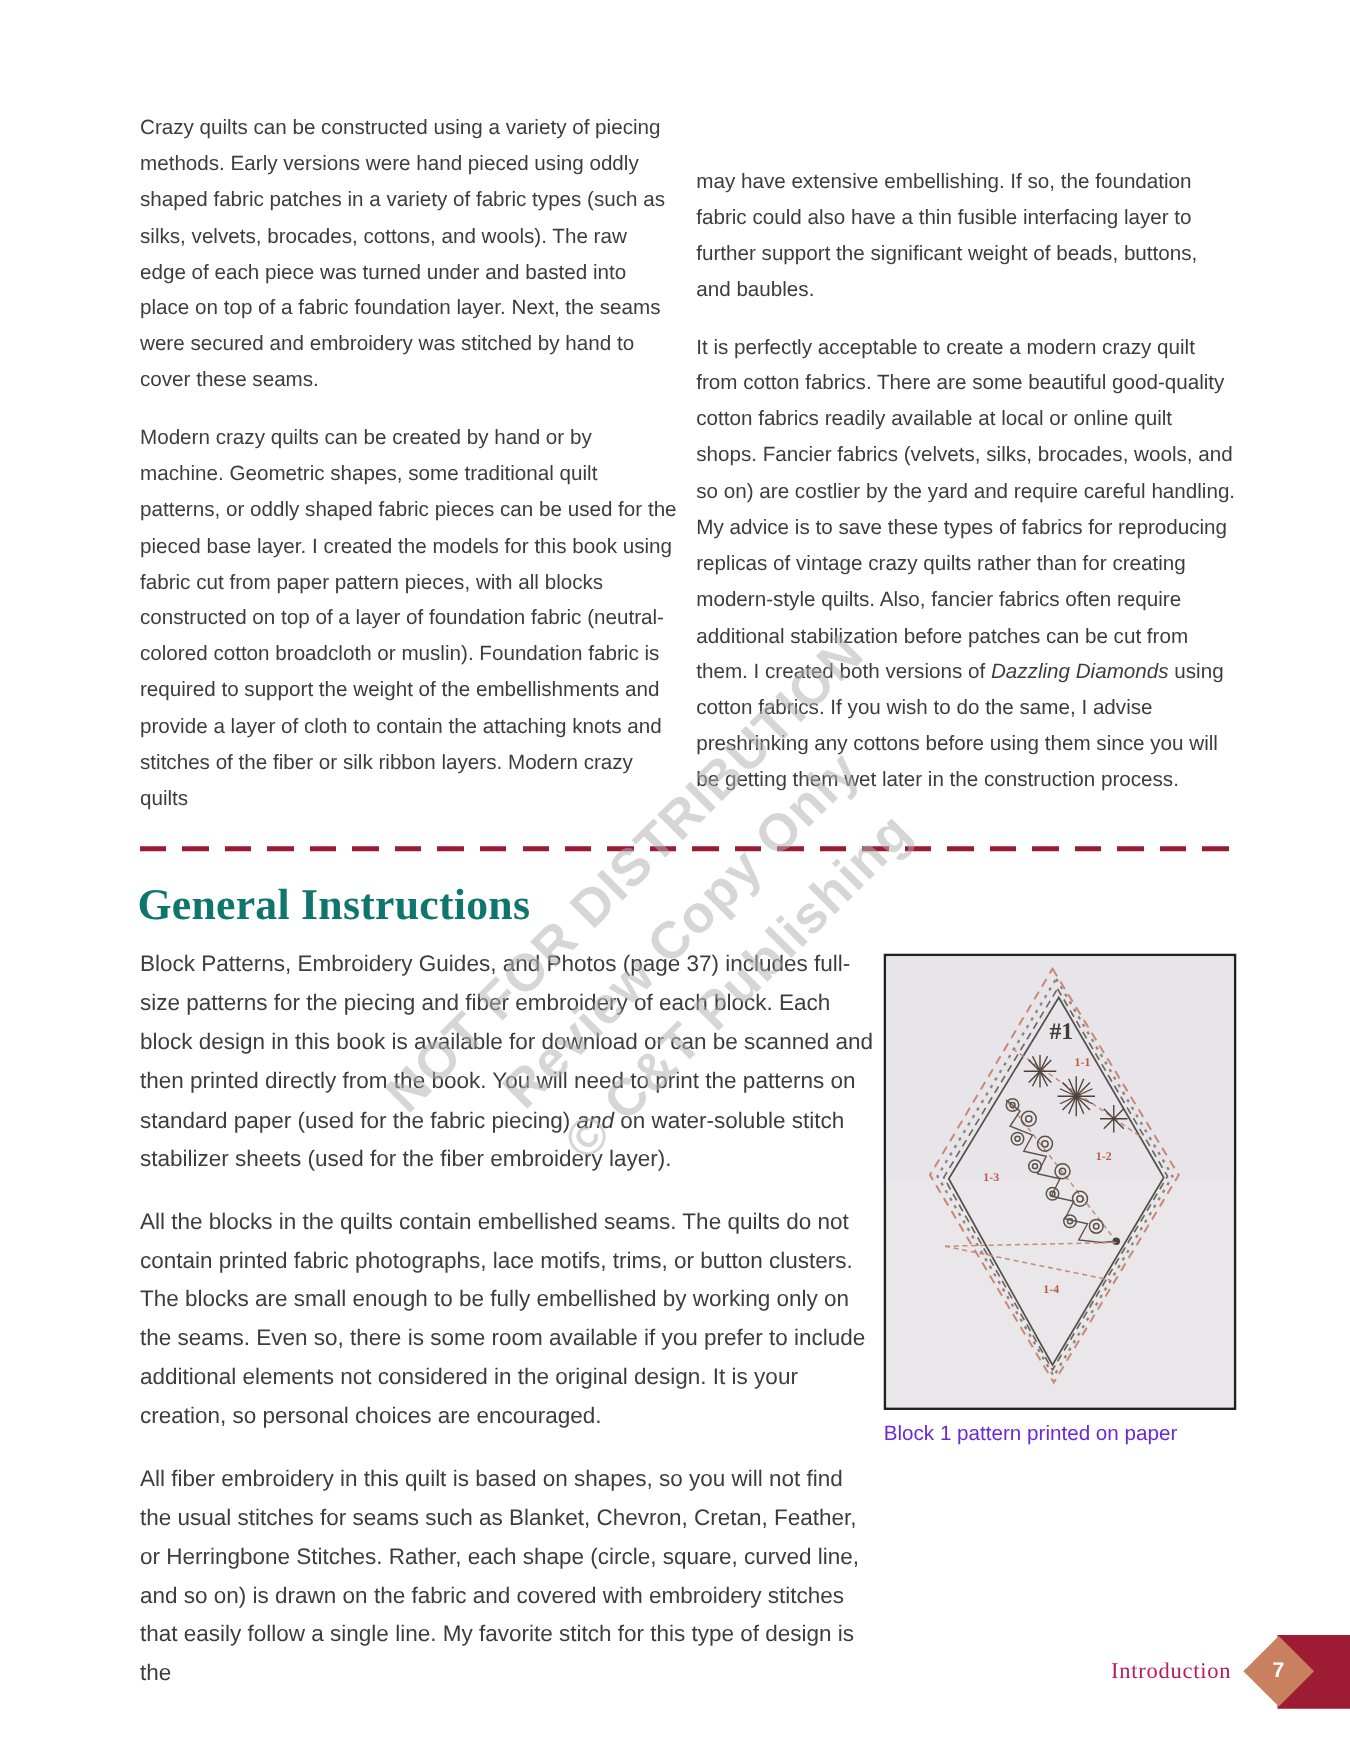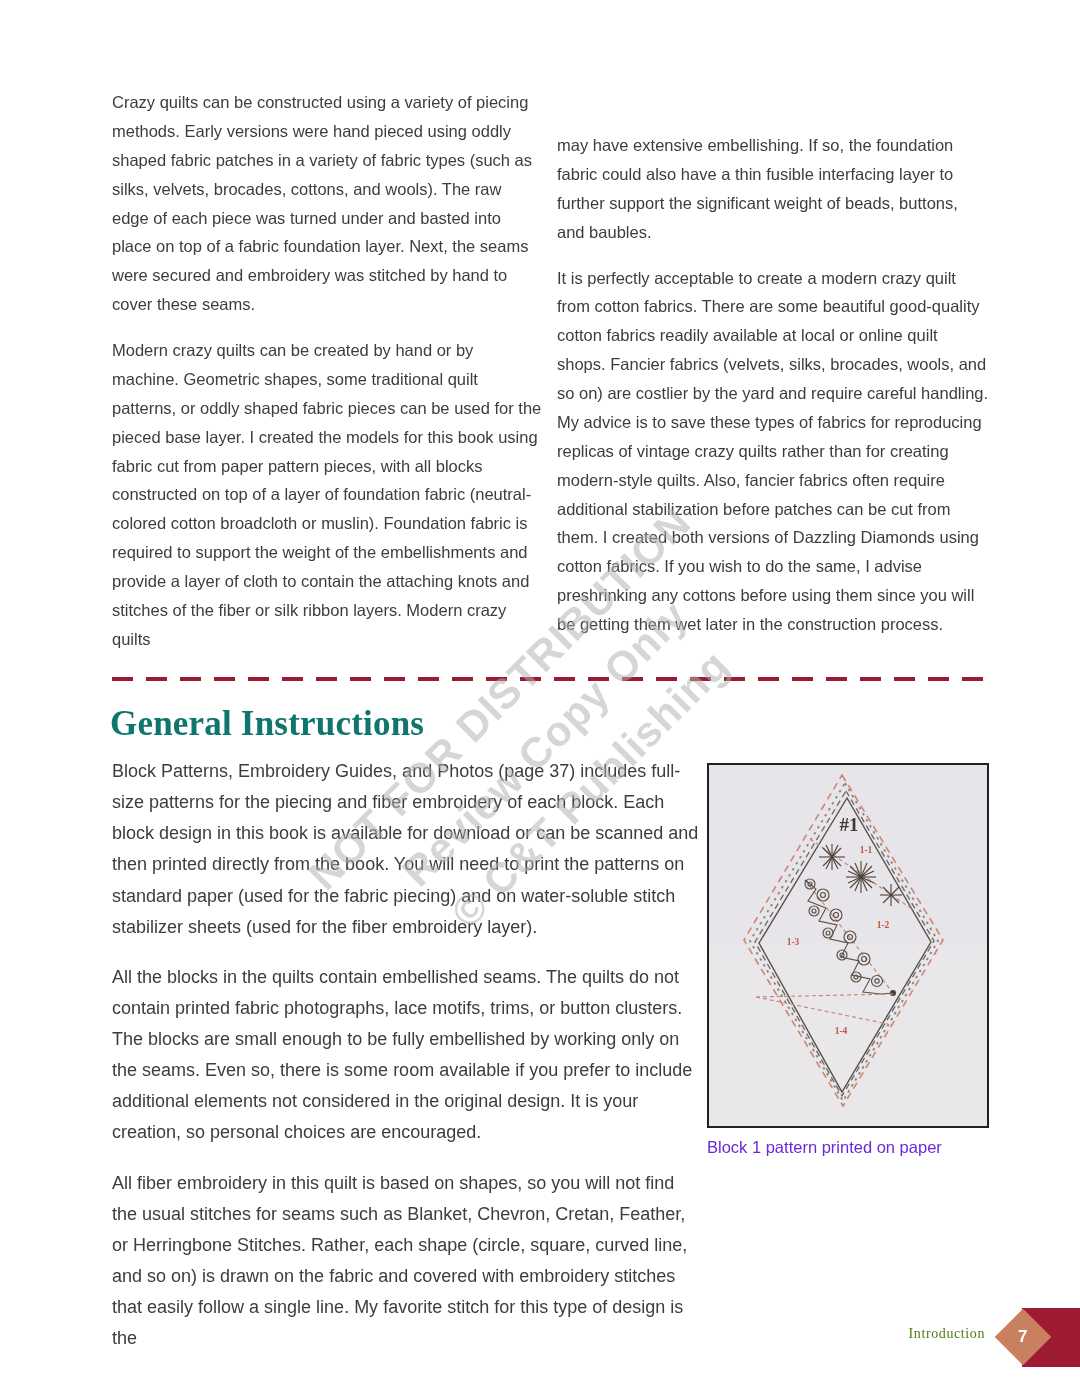--- a/index.html
+++ b/index.html
@@ -43,36 +43,36 @@
     position:absolute;left:245px;top:648px;width:600px;
     transform:rotate(-45deg);
     text-align:center;z-index:6;pointer-events:none;
     font-weight:bold;font-size:42px;line-height:1.52;
     color:#b2b1b1;opacity:.52;letter-spacing:1px;white-space:nowrap;
   }
   
   .footer-label{
     position:absolute;top:1326px;right:95px;
     font-family:"Liberation Serif","DejaVu Serif",serif;
-    font-size:14px;letter-spacing:.6px;color:#4d7c0f;
+    font-size:18px;letter-spacing:.6px;color:#be185d;
   }
   .page-tab{
     position:absolute;left:1022px;top:1308px;width:58px;height:59px;
     background:#9e1b34;
   }
   .page-diamond{
     position:absolute;left:1003px;top:1317px;width:40px;height:40px;
     background:#c8805f;transform:rotate(45deg);
     display:flex;align-items:center;justify-content:center;z-index:7;
   }
   .page-diamond span{
     transform:rotate(-45deg);color:#ffffff;font-weight:bold;font-size:17px;
     font-family:"Liberation Sans",sans-serif;
   }
-  .italic{}
+  .italic{font-style:italic;}
 </style>
 </head>
 <body>
 
 <div class="page">
 
   <div class="col col-left">
     <p>Crazy quilts can be constructed using a variety of piecing methods. Early versions were hand pieced using oddly shaped fabric patches in a variety of fabric types (such as silks, velvets, brocades, cottons, and wools). The raw edge of each piece was turned under and basted into place on top of a fabric foundation layer. Next, the seams were secured and embroidery was stitched by hand to cover these seams.</p>
     <p>Modern crazy quilts can be created by hand or by machine. Geometric shapes, some traditional quilt patterns, or oddly shaped fabric pieces can be used for the pieced base layer. I created the models for this book using fabric cut from paper pattern pieces, with all blocks constructed on top of a layer of foundation fabric (neutral-colored cotton broadcloth or muslin). Foundation fabric is required to support the weight of the embellishments and provide a layer of cloth to contain the attaching knots and stitches of the fiber or silk ribbon layers. Modern crazy quilts</p>
   </div>

